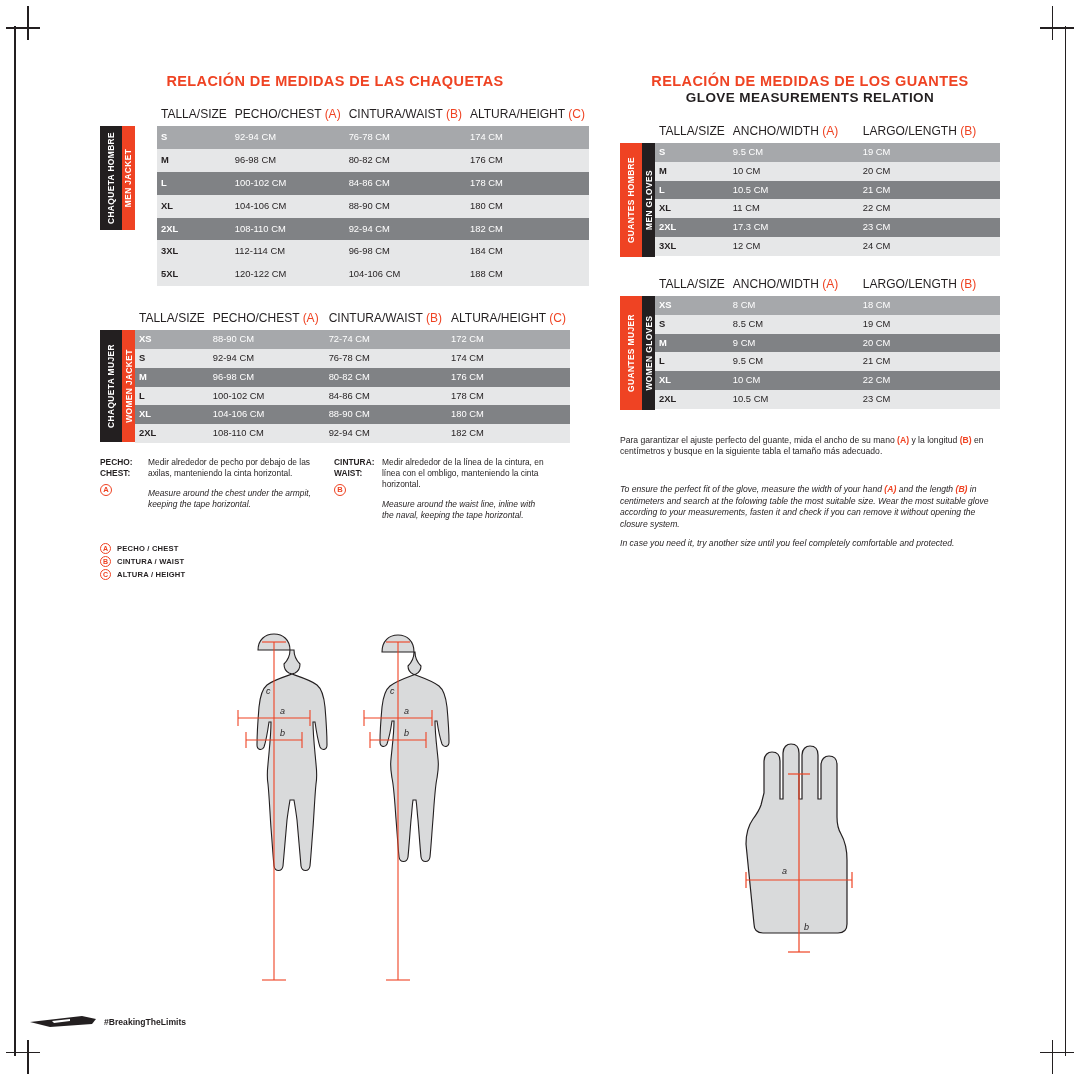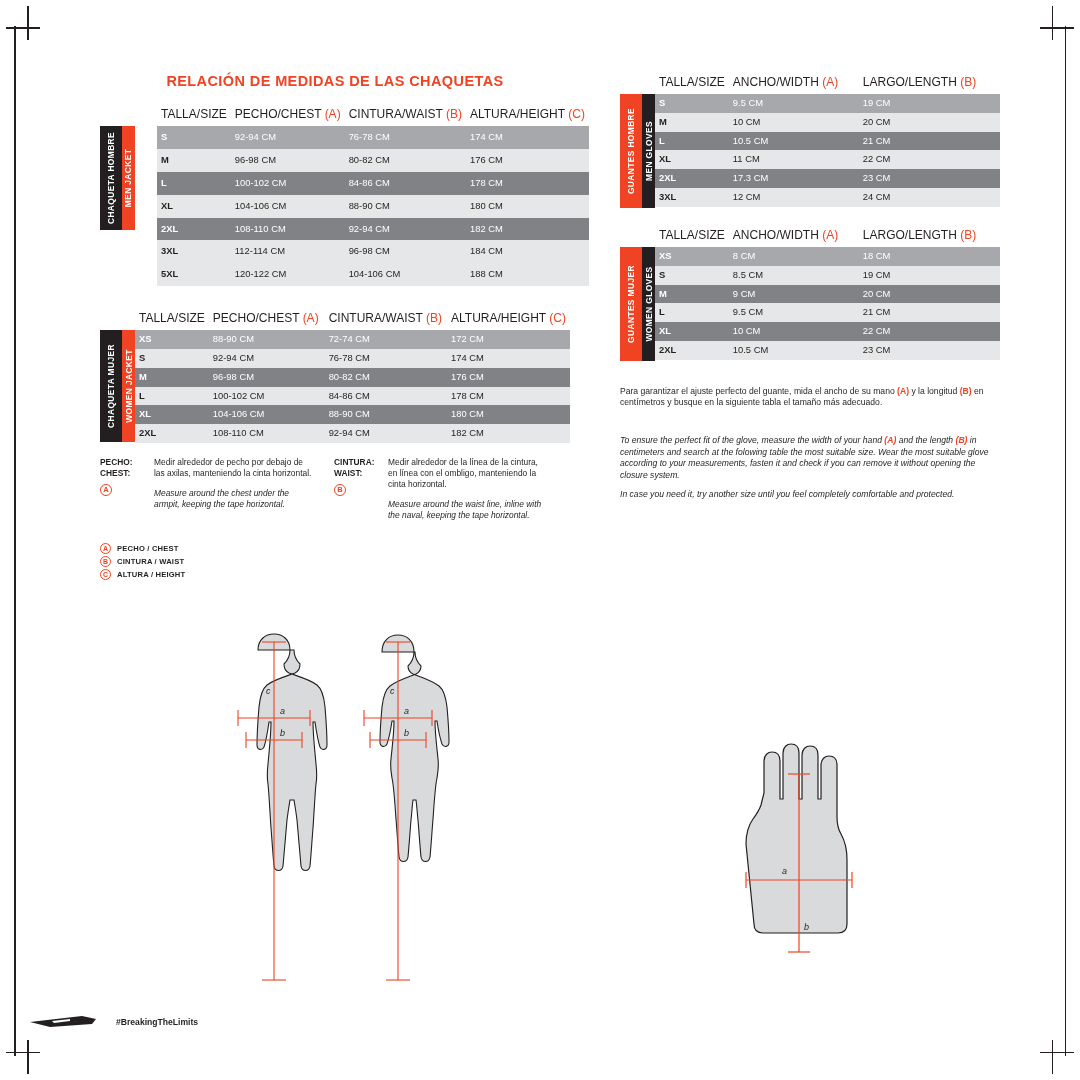--- a/index.html
+++ b/index.html
@@ -73,21 +73,21 @@
   .c2 { width:140px; }
   .c3 { width:135px; }
   .c4 { width:auto; }
 
   .gl .c1 { width:60px; }
   .gl .c2 { width:130px; }
   .gl .c3 { width:auto; }
 
   
   .explain { display:flex; gap:22px; margin-top:14px; font-size:8.4px; line-height:1.3; }
-  .explain .blk2 { width:212px; display:flex; gap:6px; }
+  .explain .blk2 { width:212px; display:flex; }
   .explain .lbl { font-weight:bold; width:48px; flex:0 0 48px; }
   .explain .lbl .es { display:block; }
   .explain .lbl .en { display:block; }
   .badge {
     width:12px; height:12px; border-radius:50%;
     border:1.4px solid #ef4323; color:#ef4323;
     font-size:7.6px; font-weight:bold;
     display:flex; align-items:center; justify-content:center;
     margin-top:5px;
   }
@@ -105,21 +105,21 @@
   .para p { margin:0 0 8px 0; }
   .para .ltr { color:#ef4323; font-weight:bold; }
   .para.en { font-style:italic; }
 
   
   .figures { position:absolute; left:200px; top:628px; width:300px; height:360px; }
   .glove-fig { position:absolute; left:700px; top:740px; width:200px; height:240px; }
 
   
   .footer { position:absolute; left:30px; bottom:52px; display:flex; align-items:center; gap:8px; }
-  .footer .hash { font-size:8.6px; font-weight:bold; color:#231f20;margin-left:12px; }
+  .footer .hash { font-size:8.6px; font-weight:bold; color:#231f20; }
 
   .fig-letter { font-size:9px; font-style:italic; fill:#231f20; }
 </style>
 </head>
 <body>
 
 <div class="page">
 
   <div class="cropmark cm-v" style="left:27px; top:6px;"></div>
   <div class="cropmark cm-h" style="left:6px; top:27px;"></div>
@@ -303,20 +303,24 @@
       </div>
       <div class="row">
         <div class="badge">C</div>
         <span class="t">ALTURA / HEIGHT</span>
       </div>
     </div>
   </div>
 
   <div class="col-right">
 
+    <div class="sec-title">
+      <span class="es">RELACIÓN DE MEDIDAS DE LOS GUANTES</span>
+      <span class="en">GLOVE MEASUREMENTS RELATION</span>
+    </div>
 
     <div class="tbl-wrap gl">
       <div style="position:absolute; left:0; top:22px; width:22px; height:114px; background:#ef4323; display:flex; align-items:center; justify-content:center; z-index:3;">
         <span style="transform:rotate(-90deg); white-space:nowrap; font-size:8.4px; font-weight:bold; color:#fff; letter-spacing:.4px;">GUANTES HOMBRE</span>
       </div>
       <div style="position:absolute; left:22px; top:22px; width:13px; height:114px; background:#231f20; display:flex; align-items:center; justify-content:center; z-index:3;">
         <span style="transform:rotate(-90deg); white-space:nowrap; font-size:8.4px; font-weight:bold; color:#fff; letter-spacing:.4px;">MEN GLOVES</span>
       </div>
       <div style="width:35px; flex:0 0 35px;"></div>
       <table class="meas gl">

